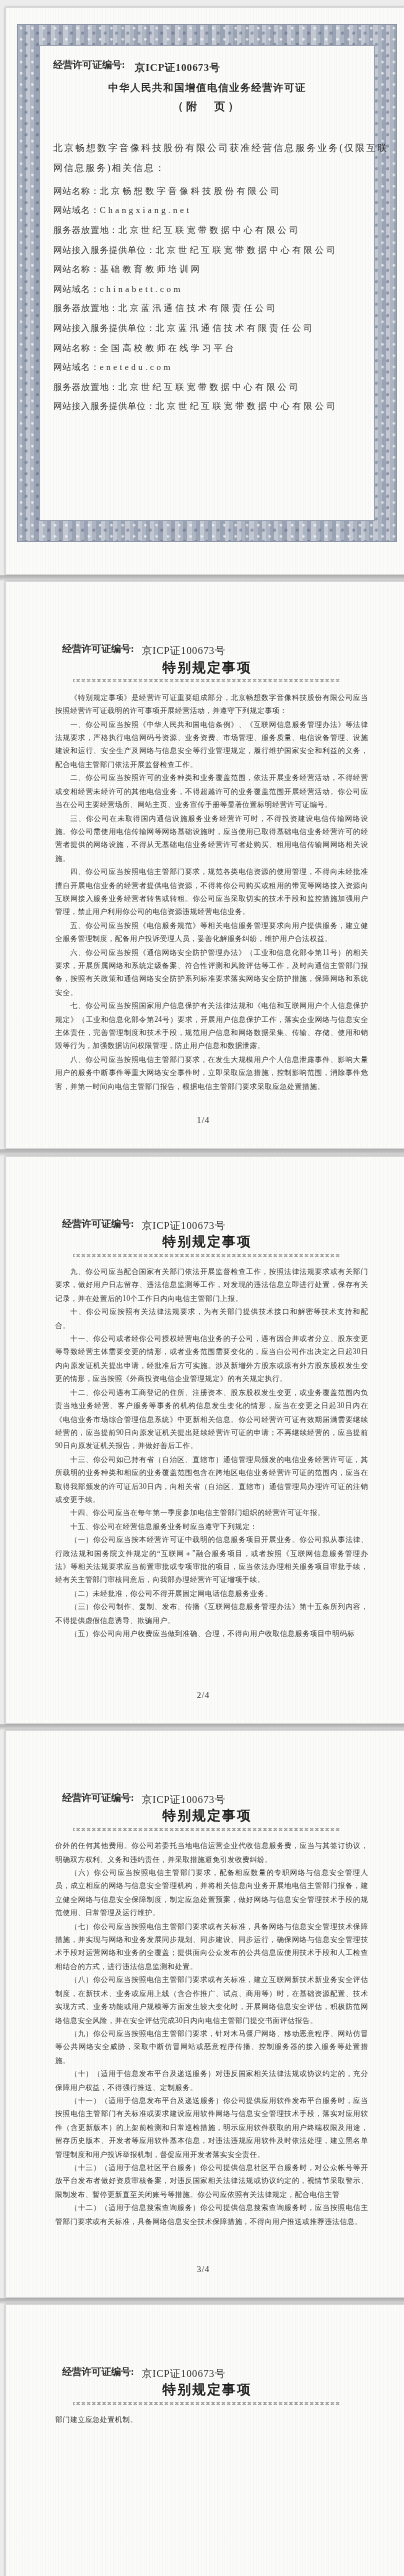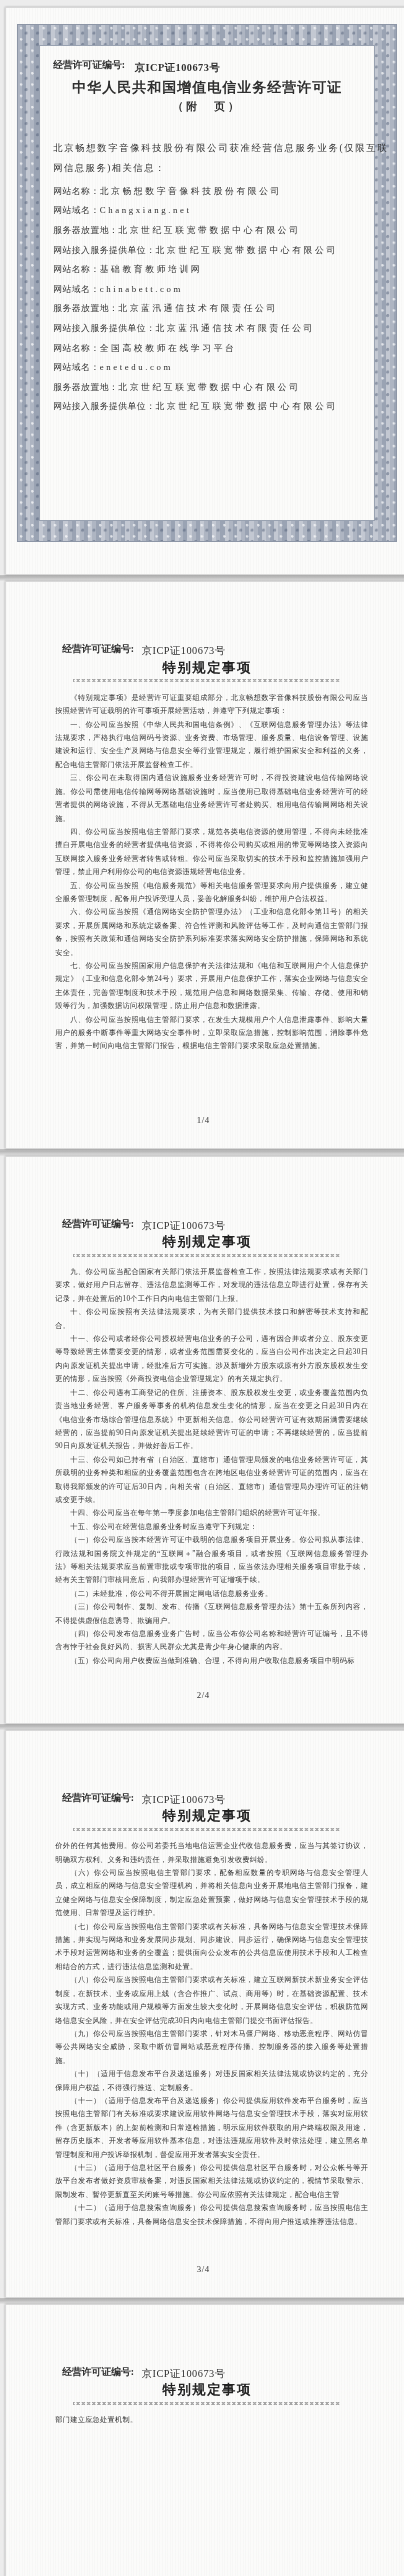--- a/index.html
+++ b/index.html
@@ -48,21 +48,21 @@
       repeating-linear-gradient(90deg, rgba(0,0,0,0.015) 0 1px, rgba(255,255,255,0) 1px 2.6px),
       #fbfbfa;
     border:0.5px solid #99a2b1;
   }
   .cover-inner{position:absolute;inset:0;padding-top:50px;}
   .lic-no{margin-left:47px;font-size:9.8px;line-height:13.4px;font-weight:bold;white-space:nowrap;}
   .lic-no .val{font-weight:bold;font-size:10.3px;margin-left:7.2px;position:relative;top:3.1px;letter-spacing:0.5px;}
   .cover-title{
     margin:8.2px 20.6px 0;
     text-align:center;
-    font-size:14px;line-height:16.5px;
+    font-size:10px;line-height:16.5px;
     font-weight:bold;letter-spacing:1px;
   }
   .cover-sub{margin-top:4.1px;text-align:center;font-size:10.8px;font-weight:bold;letter-spacing:3.1px;}
   .cover-intro{
     margin:25px 20px 0 47px;
     font-size:9.3px;line-height:19.6px;letter-spacing:1.5px;
     text-align:justify;
   }
   .entries{margin:6.2px 38px 0 47px;}
   .entry{font-size:8.8px;line-height:12.4px;margin-bottom:7.2px;text-align:justify;}
@@ -142,20 +142,21 @@
   <section class="page text-page">
     <div class="tp-no">
       <span class="lbl">经营许可证编号:</span>
       <span class="val">京ICP证100673号</span>
     </div>
     <h2 class="tp-title">特别规定事项</h2>
     <div class="zigzag"></div>
     <div class="pbody">
       <p>《特别规定事项》是经营许可证重要组成部分，北京畅想数字音像科技股份有限公司应当按照经营许可证载明的许可事项开展经营活动，并遵守下列规定事项：</p>
       <p>一、你公司应当按照《中华人民共和国电信条例》、《互联网信息服务管理办法》等法律法规要求，严格执行电信网码号资源、业务资费、市场管理、服务质量、电信设备管理、设施建设和运行、安全生产及网络与信息安全等行业管理规定，履行维护国家安全和利益的义务，配合电信主管部门依法开展监督检查工作。</p>
+      <p>二、你公司应当按照许可的业务种类和业务覆盖范围，依法开展业务经营活动，不得经营或变相经营未经许可的其他电信业务，不得超越许可的业务覆盖范围开展经营活动。你公司应当在公司主要经营场所、网站主页、业务宣传手册等显著位置标明经营许可证编号。</p>
       <p>三、你公司在未取得国内通信设施服务业务经营许可时，不得投资建设电信传输网络设施。你公司需使用电信传输网等网络基础设施时，应当使用已取得基础电信业务经营许可的经营者提供的网络设施，不得从无基础电信业务经营许可者处购买、租用电信传输网网络相关设施。</p>
       <p>四、你公司应当按照电信主管部门要求，规范各类电信资源的使用管理，不得向未经批准擅自开展电信业务的经营者提供电信资源，不得将你公司购买或租用的带宽等网络接入资源向互联网接入服务业务经营者转售或转租。你公司应当采取切实的技术手段和监控措施加强用户管理，禁止用户利用你公司的电信资源违规经营电信业务。</p>
       <p>五、你公司应当按照《电信服务规范》等相关电信服务管理要求向用户提供服务，建立健全服务管理制度，配备用户投诉受理人员，妥善化解服务纠纷，维护用户合法权益。</p>
       <p>六、你公司应当按照《通信网络安全防护管理办法》（工业和信息化部令第11号）的相关要求，开展所属网络和系统定级备案、符合性评测和风险评估等工作，及时向通信主管部门报备，按照有关政策和通信网络安全防护系列标准要求落实网络安全防护措施，保障网络和系统安全。</p>
       <p>七、你公司应当按照国家用户信息保护有关法律法规和《电信和互联网用户个人信息保护规定》（工业和信息化部令第24号）要求，开展用户信息保护工作，落实企业网络与信息安全主体责任，完善管理制度和技术手段，规范用户信息和网络数据采集、传输、存储、使用和销毁等行为，加强数据访问权限管理，防止用户信息和数据泄露。</p>
       <p>八、你公司应当按照电信主管部门要求，在发生大规模用户个人信息泄露事件、影响大量用户的服务中断事件等重大网络安全事件时，立即采取应急措施，控制影响范围，消除事件危害，并第一时间向电信主管部门报告，根据电信主管部门要求采取应急处置措施。</p>
     </div>
     <div class="pgnum">1/4</div>
   </section>
 
@@ -172,21 +173,20 @@
       <p>九、你公司应当配合国家有关部门依法开展监督检查工作，按照法律法规要求或有关部门要求，做好用户日志留存、违法信息监测等工作，对发现的违法信息立即进行处置，保存有关记录，并在处置后的10个工作日内向电信主管部门上报。</p>
       <p>十、你公司应按照有关法律法规要求，为有关部门提供技术接口和解密等技术支持和配合。</p>
       <p>十一、你公司或者经你公司授权经营电信业务的子公司，遇有因合并或者分立、股东变更等导致经营主体需要变更的情形，或者业务范围需要变化的，应当自公司作出决定之日起30日内向原发证机关提出申请，经批准后方可实施。涉及新增外方股东或原有外方股东股权发生变更的情形，应当按照《外商投资电信企业管理规定》的有关规定执行。</p>
       <p>十二、你公司遇有工商登记的住所、注册资本、股东股权发生变更，或业务覆盖范围内负责当地业务经营、客户服务等事务的机构信息发生变化的情形，应当在变更之日起30日内在《电信业务市场综合管理信息系统》中更新相关信息。你公司经营许可证有效期届满需要继续经营的，应当提前90日向原发证机关提出延续经营许可证的申请；不再继续经营的，应当提前90日向原发证机关报告，并做好善后工作。</p>
       <p>十三、你公司如已持有省（自治区、直辖市）通信管理局颁发的电信业务经营许可证，其所载明的业务种类和相应的业务覆盖范围包含在跨地区电信业务经营许可证的范围内，应当在取得我部颁发的许可证后30日内，向相关省（自治区、直辖市）通信管理局办理许可证的注销或变更手续。</p>
       <p>十四、你公司应当在每年第一季度参加电信主管部门组织的经营许可证年报。</p>
       <p>十五、你公司在经营信息服务业务时应当遵守下列规定：</p>
       <p>（一）你公司应当按本经营许可证中载明的信息服务项目开展业务。你公司拟从事法律、行政法规和国务院文件规定的“互联网＋”融合服务项目，或者按照《互联网信息服务管理办法》等相关法规要求应当前置审批或专项审批的项目，应当依法办理相关服务项目审批手续，经有关主管部门审核同意后，向我部办理经营许可证增项手续。</p>
       <p>（二）未经批准，你公司不得开展固定网电话信息服务业务。</p>
       <p>（三）你公司制作、复制、发布、传播《互联网信息服务管理办法》第十五条所列内容，不得提供虚假信息诱导、欺骗用户。</p>
-      <p>（四）你公司发布信息服务业务广告时，应当公布你公司名称和经营许可证编号，且不得含有悖于社会良好风尚、损害人民群众尤其是青少年身心健康的内容。</p>
       <p>（五）你公司向用户收费应当做到准确、合理，不得向用户收取信息服务项目中明码标</p>
     </div>
     <div class="pgnum">2/4</div>
   </section>
 
   <div class="gap"></div>
 
   <section class="page text-page">
     <div class="tp-no">
       <span class="lbl">经营许可证编号:</span>

